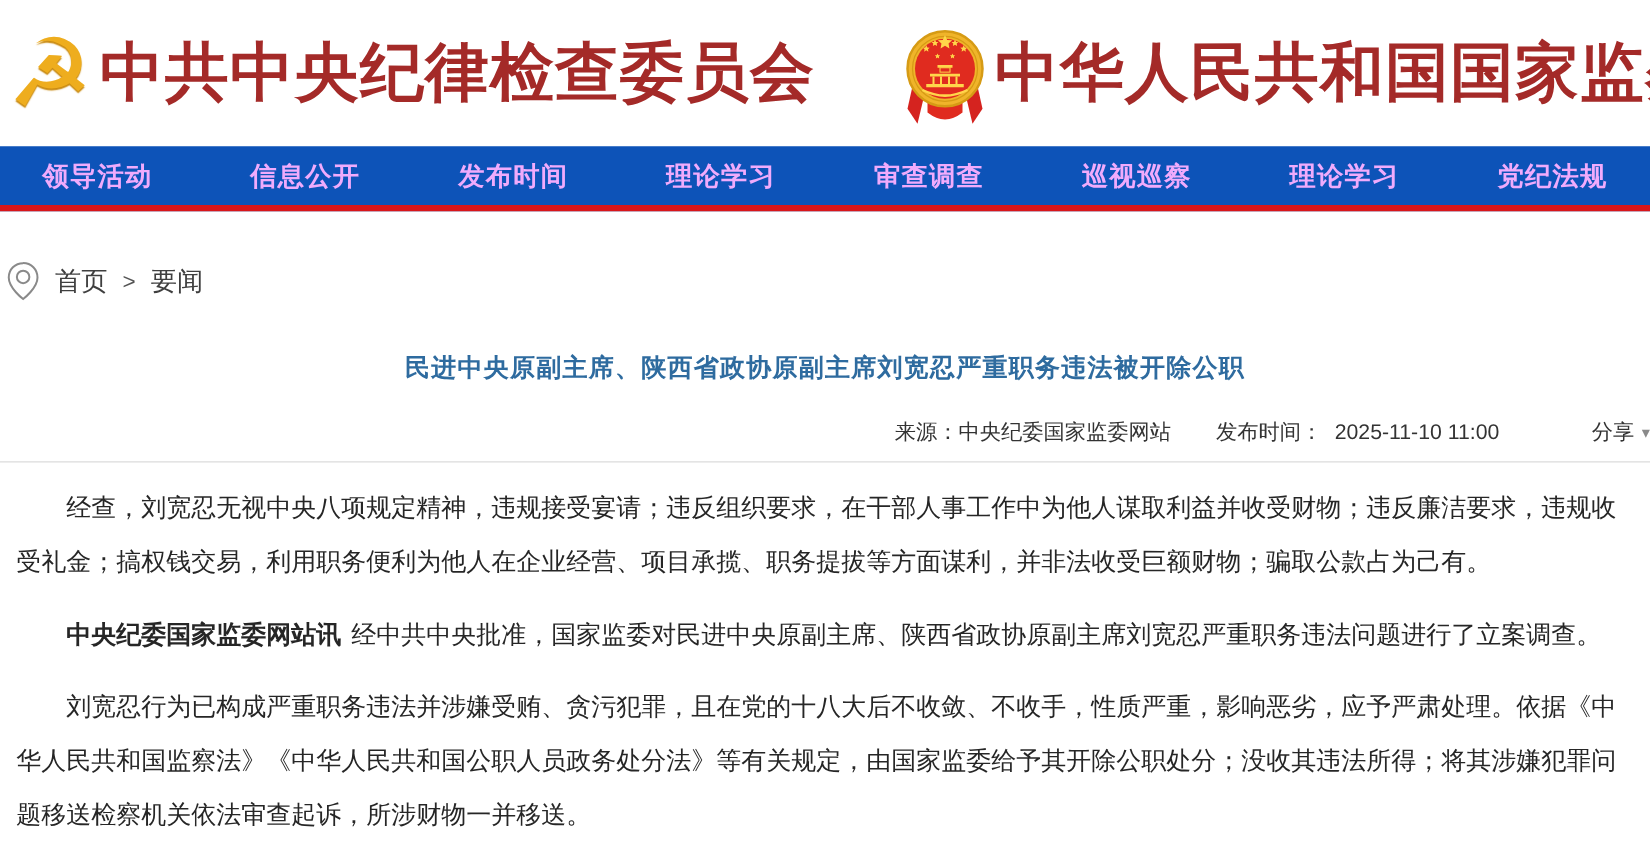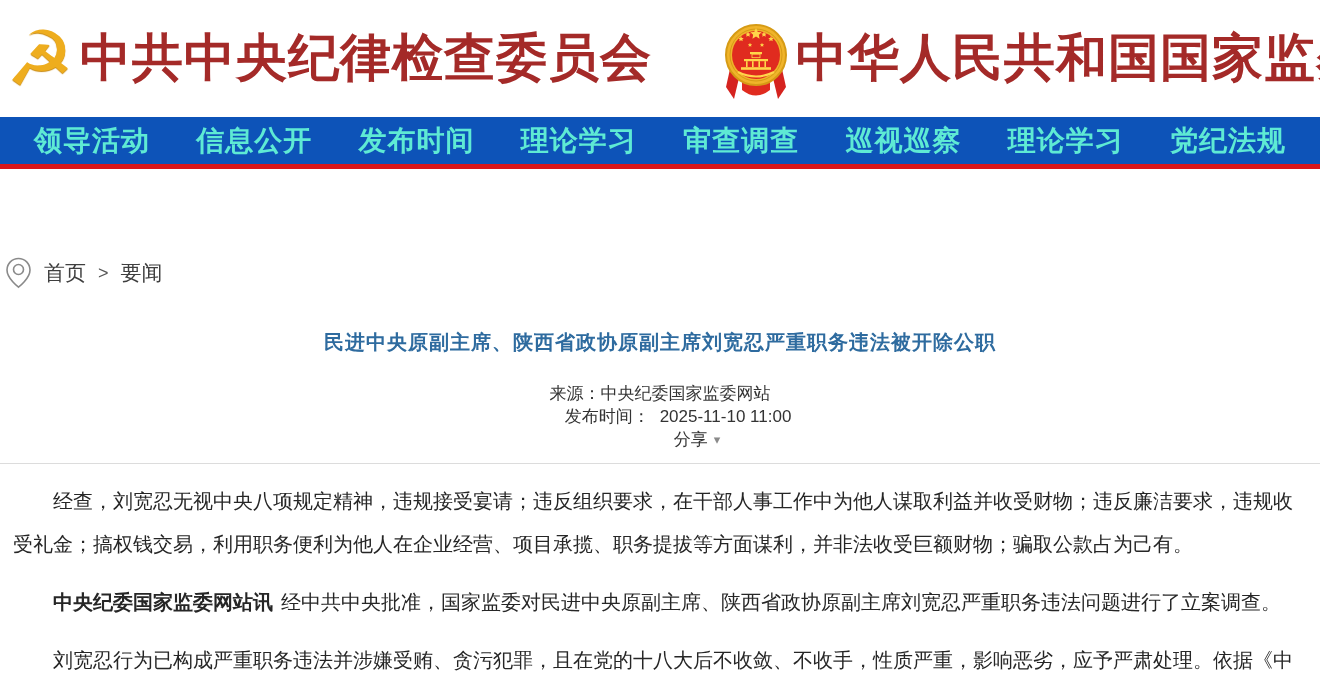--- a/index.html
+++ b/index.html
@@ -25,39 +25,39 @@
   .org-name{
     font-size:51px;font-weight:bold;color:var(--org_red);
     letter-spacing:1px;margin-left:8px;white-space:nowrap;
   }
   
   .nav{
     background:var(--nav_blue);height:52px;border-bottom:5px solid var(--strip_red);
     display:flex;align-items:center;justify-content:space-between;padding:0 34px;
   }
   .nav-item{
-    color:#5eead4;font-size:28px;font-weight:bold;letter-spacing:1px;
+    color:#f0abfc;font-size:21px;font-weight:bold;letter-spacing:1px;
     cursor:pointer;white-space:nowrap;
   }
   
   .breadcrumb{
     display:flex;align-items:center;padding:40px 12px 0 5px;
-    font-family:"Liberation Sans",sans-serif;font-size:21px;color:#3f3f3f;margin-top:48px;
+    font-family:"Liberation Sans",sans-serif;font-size:21px;color:#3f3f3f;
   }
   .breadcrumb .crumb{cursor:pointer;}
   .breadcrumb .sep{margin:0 12px;font-size:18px;color:#555;}
   .pin{margin-right:12px;display:inline-flex;}
   
   .article-title{
     text-align:center;margin-top:40px;font-family:"Liberation Sans",sans-serif;
     font-size:20px;font-weight:bold;color:var(--title_blue);letter-spacing:1px;
   }
   .meta{
     display:flex;justify-content:flex-end;align-items:center;margin-top:26px;
-    font-family:"Liberation Sans",sans-serif;font-size:17px;color:#333;flex-direction:column;
+    font-family:"Liberation Sans",sans-serif;font-size:17px;color:#333;
   }
   .meta-time{margin-left:36px;}
   .meta-time-value{margin-left:10px;}
   .meta-share{margin-left:74px;display:inline-flex;align-items:center;cursor:pointer;}
   .share-caret{color:var(--gray_icon);font-size:13px;margin-left:6px;}
   .divider{border-bottom:1px solid var(--divider);margin-top:12px;}
   
   .article-body{padding:16px 13px 0;font-size:20px;line-height:43px;color:var(--text_dark);}
   .article-body p{margin:0 0 15px;text-indent:2em;}
   .lead{font-weight:bold;margin-right:8px;}

